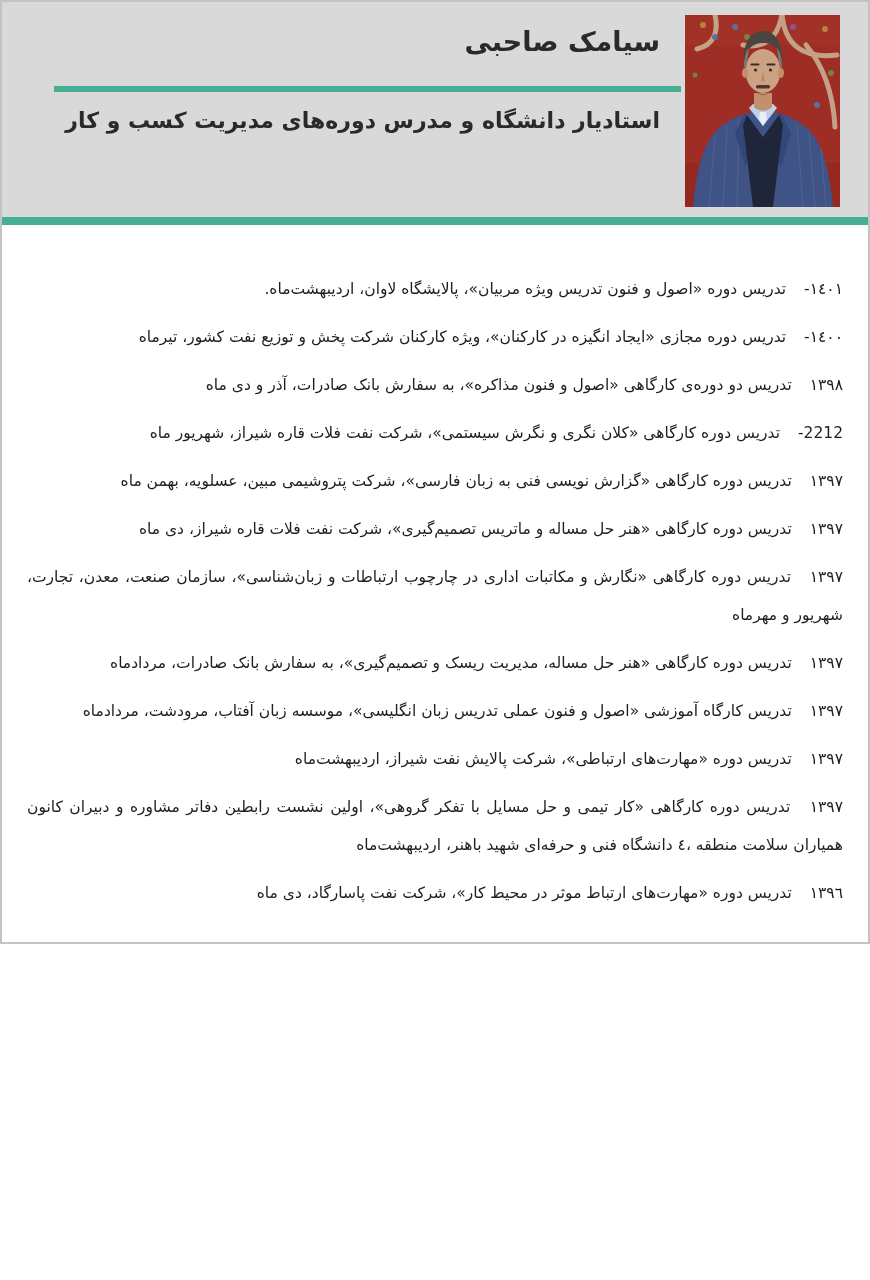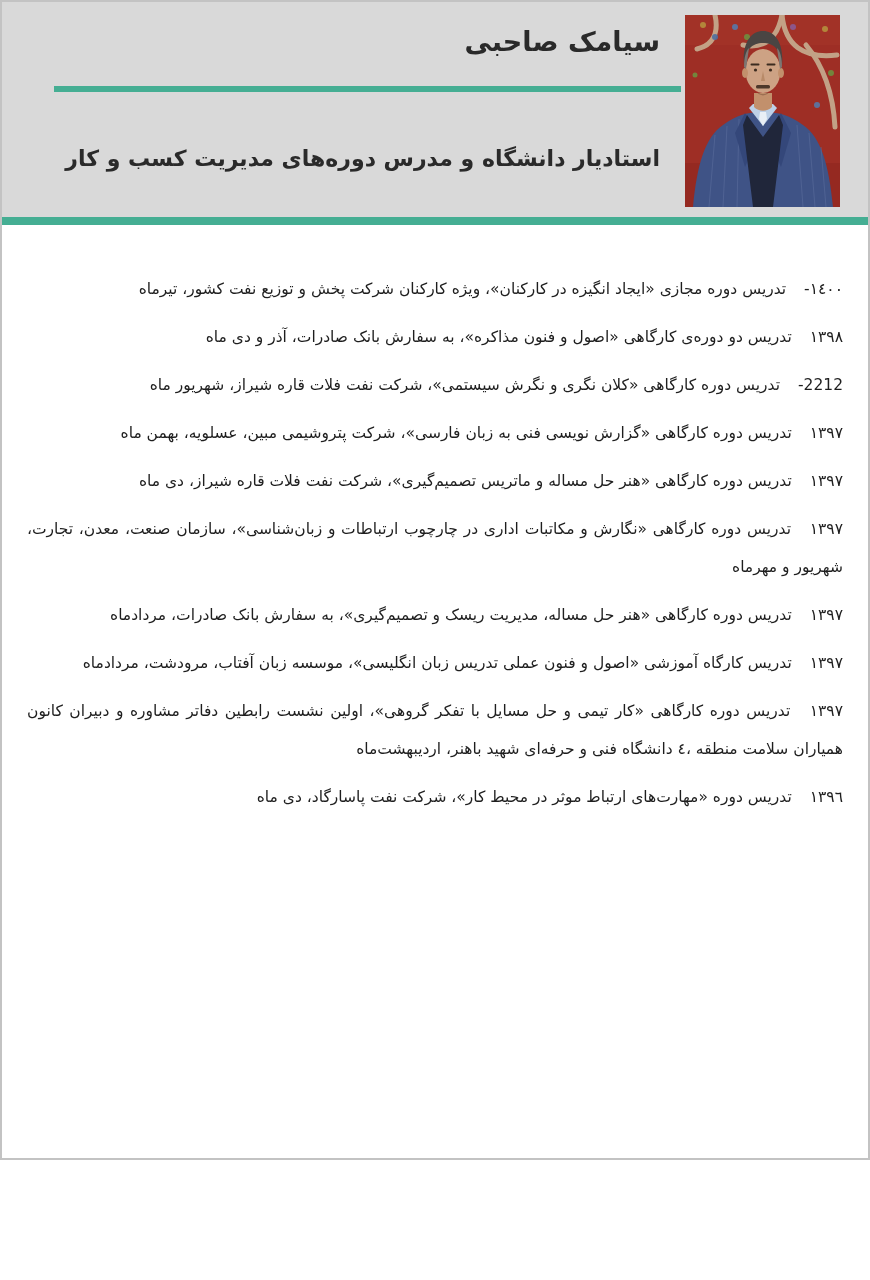--- a/index.html
+++ b/index.html
@@ -4,21 +4,21 @@
 <style>
   :root{
     --teal:#45ae93;
     --header-gray:#d9d9d9;
     --text:#1e1e1e;
     --footer-gray:#c7c7c7;
   }
   html,body{margin:0;padding:0;background:#fff;}
   .sheet{
     position:relative;
-    width:870px;height:1160px;
+    width:870px;height:944px;
     box-sizing:border-box;
     background:#ffffff;
     border:2px solid #c3c3c3;
     overflow:hidden;
     font-family:"DejaVu Sans",sans-serif;
     color:var(--text,#1e1e1e);
   }
   
   .header{
     position:absolute;top:0;left:0;right:0;height:223px;
@@ -30,21 +30,20 @@
     white-space:nowrap;
   }
   .name-underline{
     position:absolute;top:84px;left:52px;right:187px;height:6px;
     background:var(--teal,#45ae93);
   }
   .person-title{
     position:absolute;top:106px;right:208px;
     direction:rtl;font-size:22px;font-weight:bold;color:#2a2a2a;
     white-space:nowrap;
-    margin-top:38px;
   }
   .photo{
     position:absolute;top:13px;left:683px;width:155px;height:192px;
     overflow:hidden;
   }
   .header-bottom-rule{
     position:absolute;bottom:0;left:0;right:0;height:8px;
     background:var(--teal,#45ae93);
   }
   
@@ -145,28 +144,30 @@
         <path d="M78,56 L76,66 L80,66 Z" fill="#b88a68"></path>
         <rect x="71" y="70" width="14" height="3.5" rx="1.5" fill="#4d382a"></rect>
         <path d="M73,78 C76,80 80,80 83,78" stroke="#9c6f52" stroke-width="1.5" fill="none"></path>
       </svg>
     </div>
 
     <div class="header-bottom-rule"></div>
   </div>
 
   <div class="course-list">
+      <p class="item"><span class="year">١٤٠١-</span> <span class="text">تدریس دوره «اصول و فنون تدریس ویژه مربیان»، پالایشگاه لاوان، اردیبهشت‌ماه.</span></p>
       <p class="item"><span class="year">١٤٠٠-</span> <span class="text">تدریس دوره مجازی «ایجاد انگیزه در کارکنان»، ویژه کارکنان شرکت پخش و توزیع نفت کشور، تیرماه</span></p>
       <p class="item"><span class="year">١٣٩٨</span> <span class="text">تدریس دو دوره‌ی کارگاهی «اصول و فنون مذاکره»، به سفارش بانک صادرات، آذر و دی ماه</span></p>
       <p class="item"><span class="year">2212-</span> <span class="text">تدریس دوره کارگاهی «کلان نگری و نگرش سیستمی»، شرکت نفت فلات قاره شیراز، شهریور ماه</span></p>
       <p class="item"><span class="year">١٣٩٧</span> <span class="text">تدریس دوره کارگاهی «گزارش نویسی فنی به زبان فارسی»، شرکت پتروشیمی مبین، عسلویه، بهمن ماه</span></p>
       <p class="item"><span class="year">١٣٩٧</span> <span class="text">تدریس دوره کارگاهی «هنر حل مساله و ماتریس تصمیم‌گیری»، شرکت نفت فلات قاره شیراز، دی ماه</span></p>
       <p class="item"><span class="year">١٣٩٧</span> <span class="text">تدریس دوره کارگاهی «نگارش و مکاتبات اداری در چارچوب ارتباطات و زبان‌شناسی»، سازمان صنعت، معدن، تجارت، شهریور و مهرماه</span></p>
       <p class="item"><span class="year">١٣٩٧</span> <span class="text">تدریس دوره کارگاهی «هنر حل مساله، مدیریت ریسک و تصمیم‌گیری»، به سفارش بانک صادرات، مردادماه</span></p>
       <p class="item"><span class="year">١٣٩٧</span> <span class="text">تدریس کارگاه آموزشی «اصول و فنون عملی تدریس زبان انگلیسی»، موسسه زبان آفتاب، مرودشت، مردادماه</span></p>
+      <p class="item"><span class="year">١٣٩٧</span> <span class="text">تدریس دوره «مهارت‌های ارتباطی»، شرکت پالایش نفت شیراز، اردیبهشت‌ماه</span></p>
       <p class="item"><span class="year">١٣٩٧</span> <span class="text">تدریس دوره کارگاهی «کار تیمی و حل مسایل با تفکر گروهی»، اولین نشست رابطین دفاتر مشاوره و دبیران کانون همیاران سلامت منطقه ،٤ دانشگاه فنی و حرفه‌ای شهید باهنر، اردیبهشت‌ماه</span></p>
       <p class="item"><span class="year">١٣٩٦</span> <span class="text">تدریس دوره «مهارت‌های ارتباط موثر در محیط کار»، شرکت نفت پاسارگاد، دی ماه</span></p>
     </div>
 
   <div class="watermark">
     <span class="cs-logo">CS</span>
     <span class="cs-text">Scanned with CamScanner</span>
   </div>
 
 </div>

